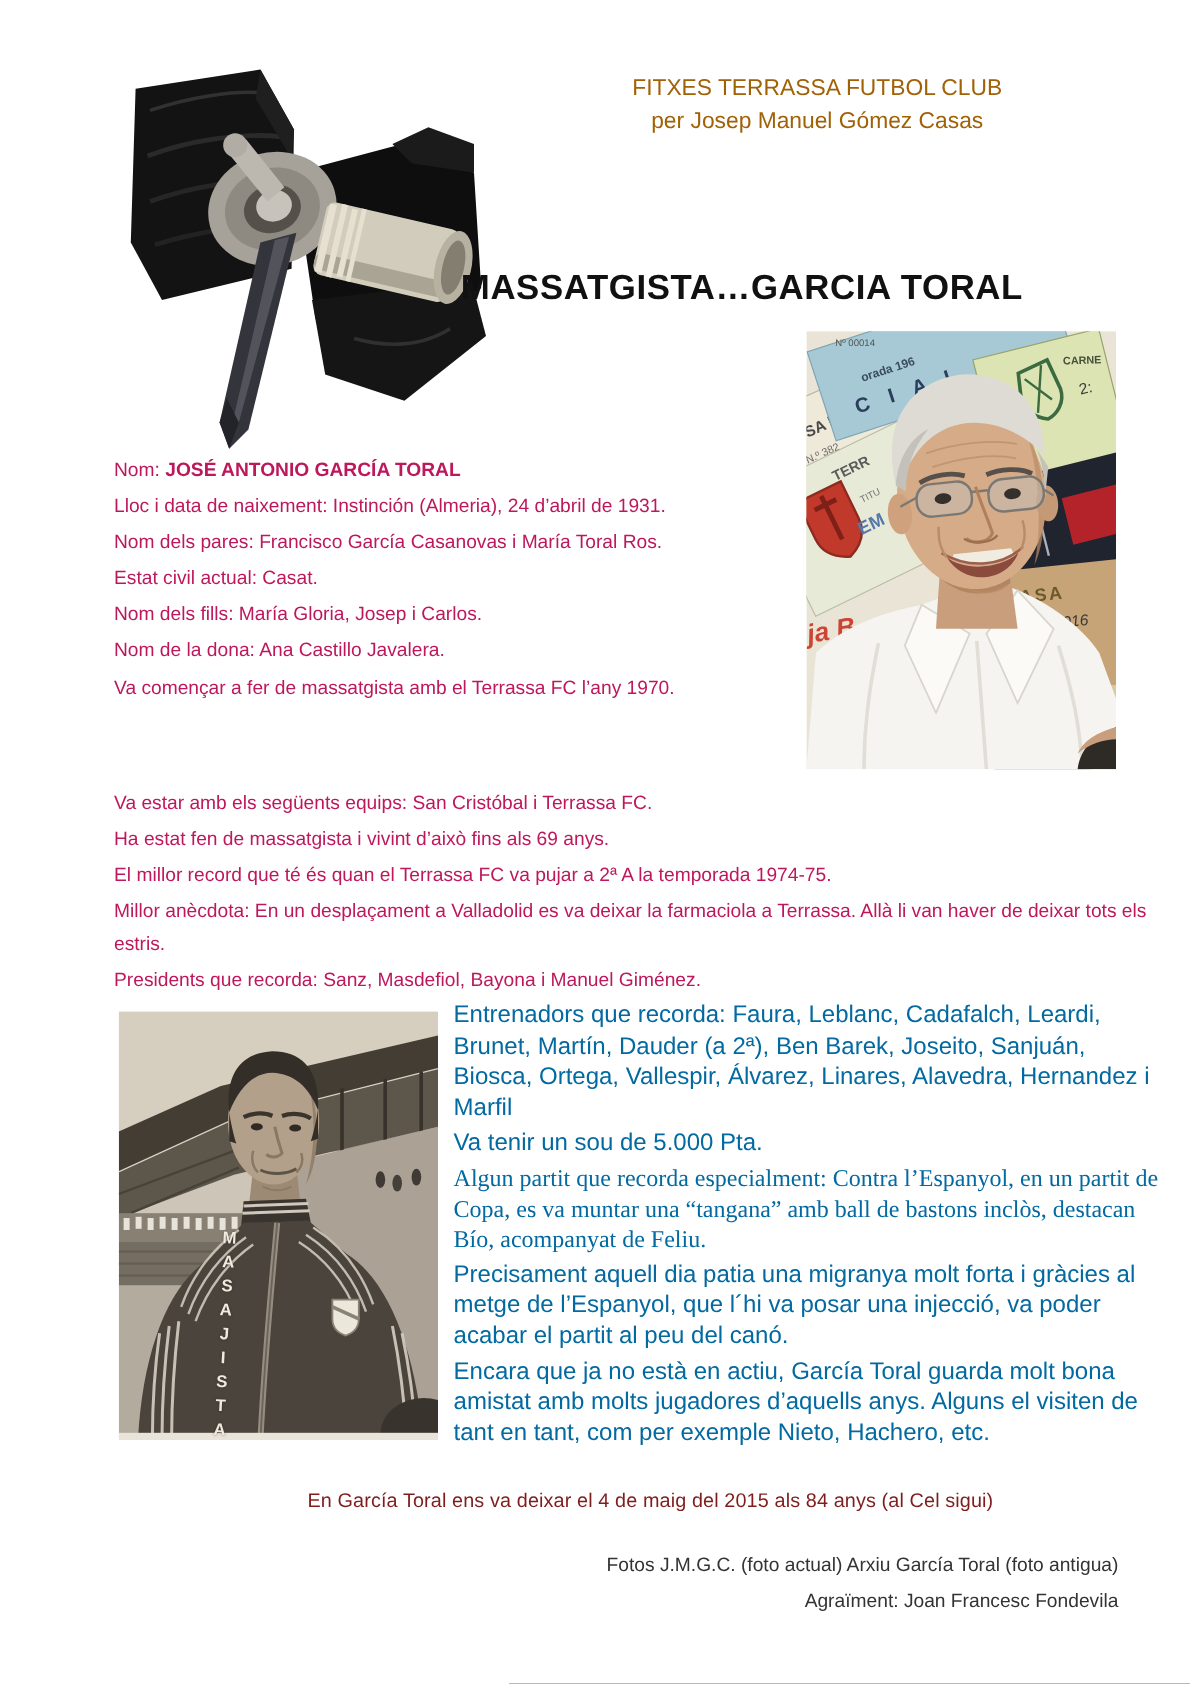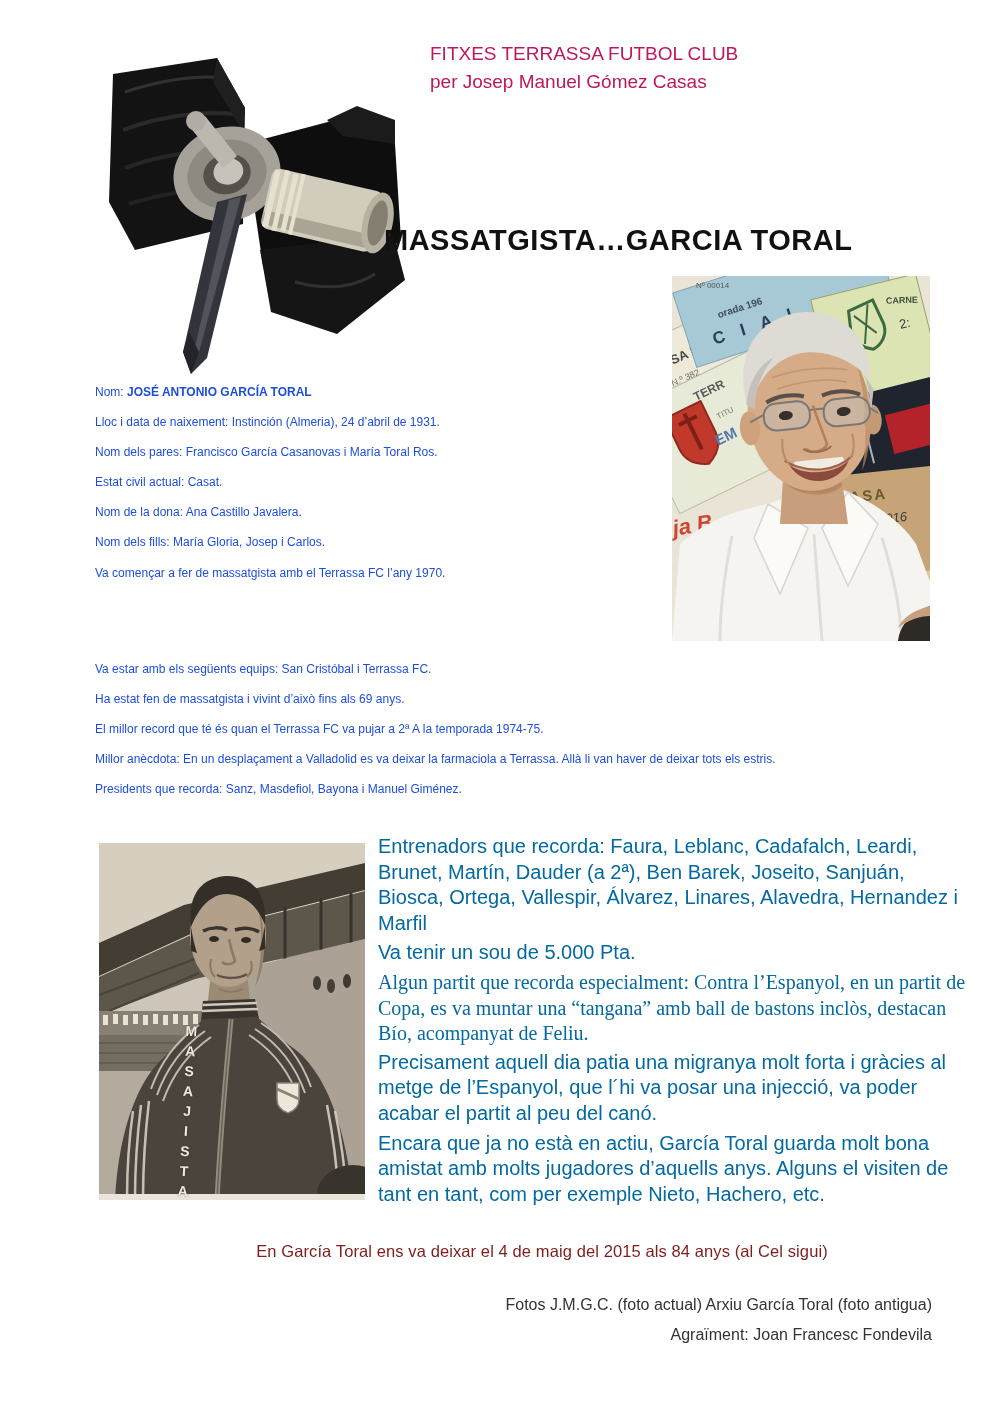--- a/index.html
+++ b/index.html
@@ -4,29 +4,29 @@
 <style>
   html,body{margin:0;padding:0;background:#888;}
   .page{
     position:relative;width:992px;height:1403px;margin:0 auto;
     background:#ffffff;overflow:hidden;
     font-family:"Liberation Sans","DejaVu Sans",sans-serif;
     color:#1d1d1d;
   }
   .abs{position:absolute;}
   
-  .header{left:430px;top:40px;width:502px;text-align:left;
-    font-size:19px;line-height:28px;color:#be185d;}
+  .header{left:430px;top:60px;width:502px;text-align:center;
+    font-size:19px;line-height:28px;color:#a16207;}
   
   .title{left:384px;top:224px;font-size:29px;font-weight:bold;
     letter-spacing:.5px;white-space:nowrap;color:#111;}
   
   .info-top{left:95px;top:379px;width:562px;}
   .info-wide{left:95px;top:656px;width:892px;}
-  .info-top p,.info-wide p{margin:0 0 2.5px 0;font-size:12px;line-height:27.6px;color:#1d4ed8;}
+  .info-top p,.info-wide p{margin:0 0 2.5px 0;font-size:16px;line-height:27.6px;color:#be185d;}
   .bold{font-weight:bold;}
   .mid-text{left:378px;top:834px;width:590px;}
   .mid-text p{margin:0 0 4px 0;font-size:20px;line-height:25.6px;color:#0369a1;}
   .mid-text p.no-gap{margin-bottom:3px;font-family:Liberation Serif, serif;}
   
   .obituary{left:142px;top:1242px;width:800px;text-align:center;
     font-size:16.5px;color:#7f1d1d;letter-spacing:.1px;}
   .credits{left:400px;top:1296px;width:532px;text-align:right;
     font-size:16px;color:#333;}
   .thanks{left:400px;top:1326px;width:532px;text-align:right;
@@ -202,22 +202,22 @@
       <path d="M258,330 C240,336 228,348 226,365 L258,365 Z" fill="#2e2a26"></path>
       <path d="M226,352 C236,344 248,340 258,340 L258,330 C242,334 230,342 226,352 Z" fill="#c99e7d"></path>
     </svg>
   </div>
 
   <div class="abs info-top">
     <p><span>Nom: </span><span class="bold">JOSÉ ANTONIO GARCÍA TORAL</span></p>
     <p>Lloc i data de naixement: Instinción (Almeria), 24 d’abril de 1931.</p>
     <p>Nom dels pares: Francisco García Casanovas i María Toral Ros.</p>
     <p>Estat civil actual: Casat.</p>
+    <p>Nom dels fills: María Gloria, Josep i Carlos.</p>
     <p>Nom de la dona: Ana Castillo Javalera.</p>
-    <p>Nom dels fills: María Gloria, Josep i Carlos.</p>
     <p>Va començar a fer de massatgista amb el Terrassa FC l’any 1970.</p>
   </div>
 
   <div class="abs info-wide">
     <p>Va estar amb els següents equips: San Cristóbal i Terrassa FC.</p>
     <p>Ha estat fen de massatgista i vivint d’això fins als 69 anys.</p>
     <p>El millor record que té és quan el Terrassa FC va pujar a 2ª A la temporada 1974-75.</p>
     <p>Millor anècdota: En un desplaçament a Valladolid es va deixar la farmaciola a Terrassa. Allà li van haver de deixar tots els estris.</p>
     <p>Presidents que recorda: Sanz, Masdefiol, Bayona i Manuel Giménez.</p>
   </div>

